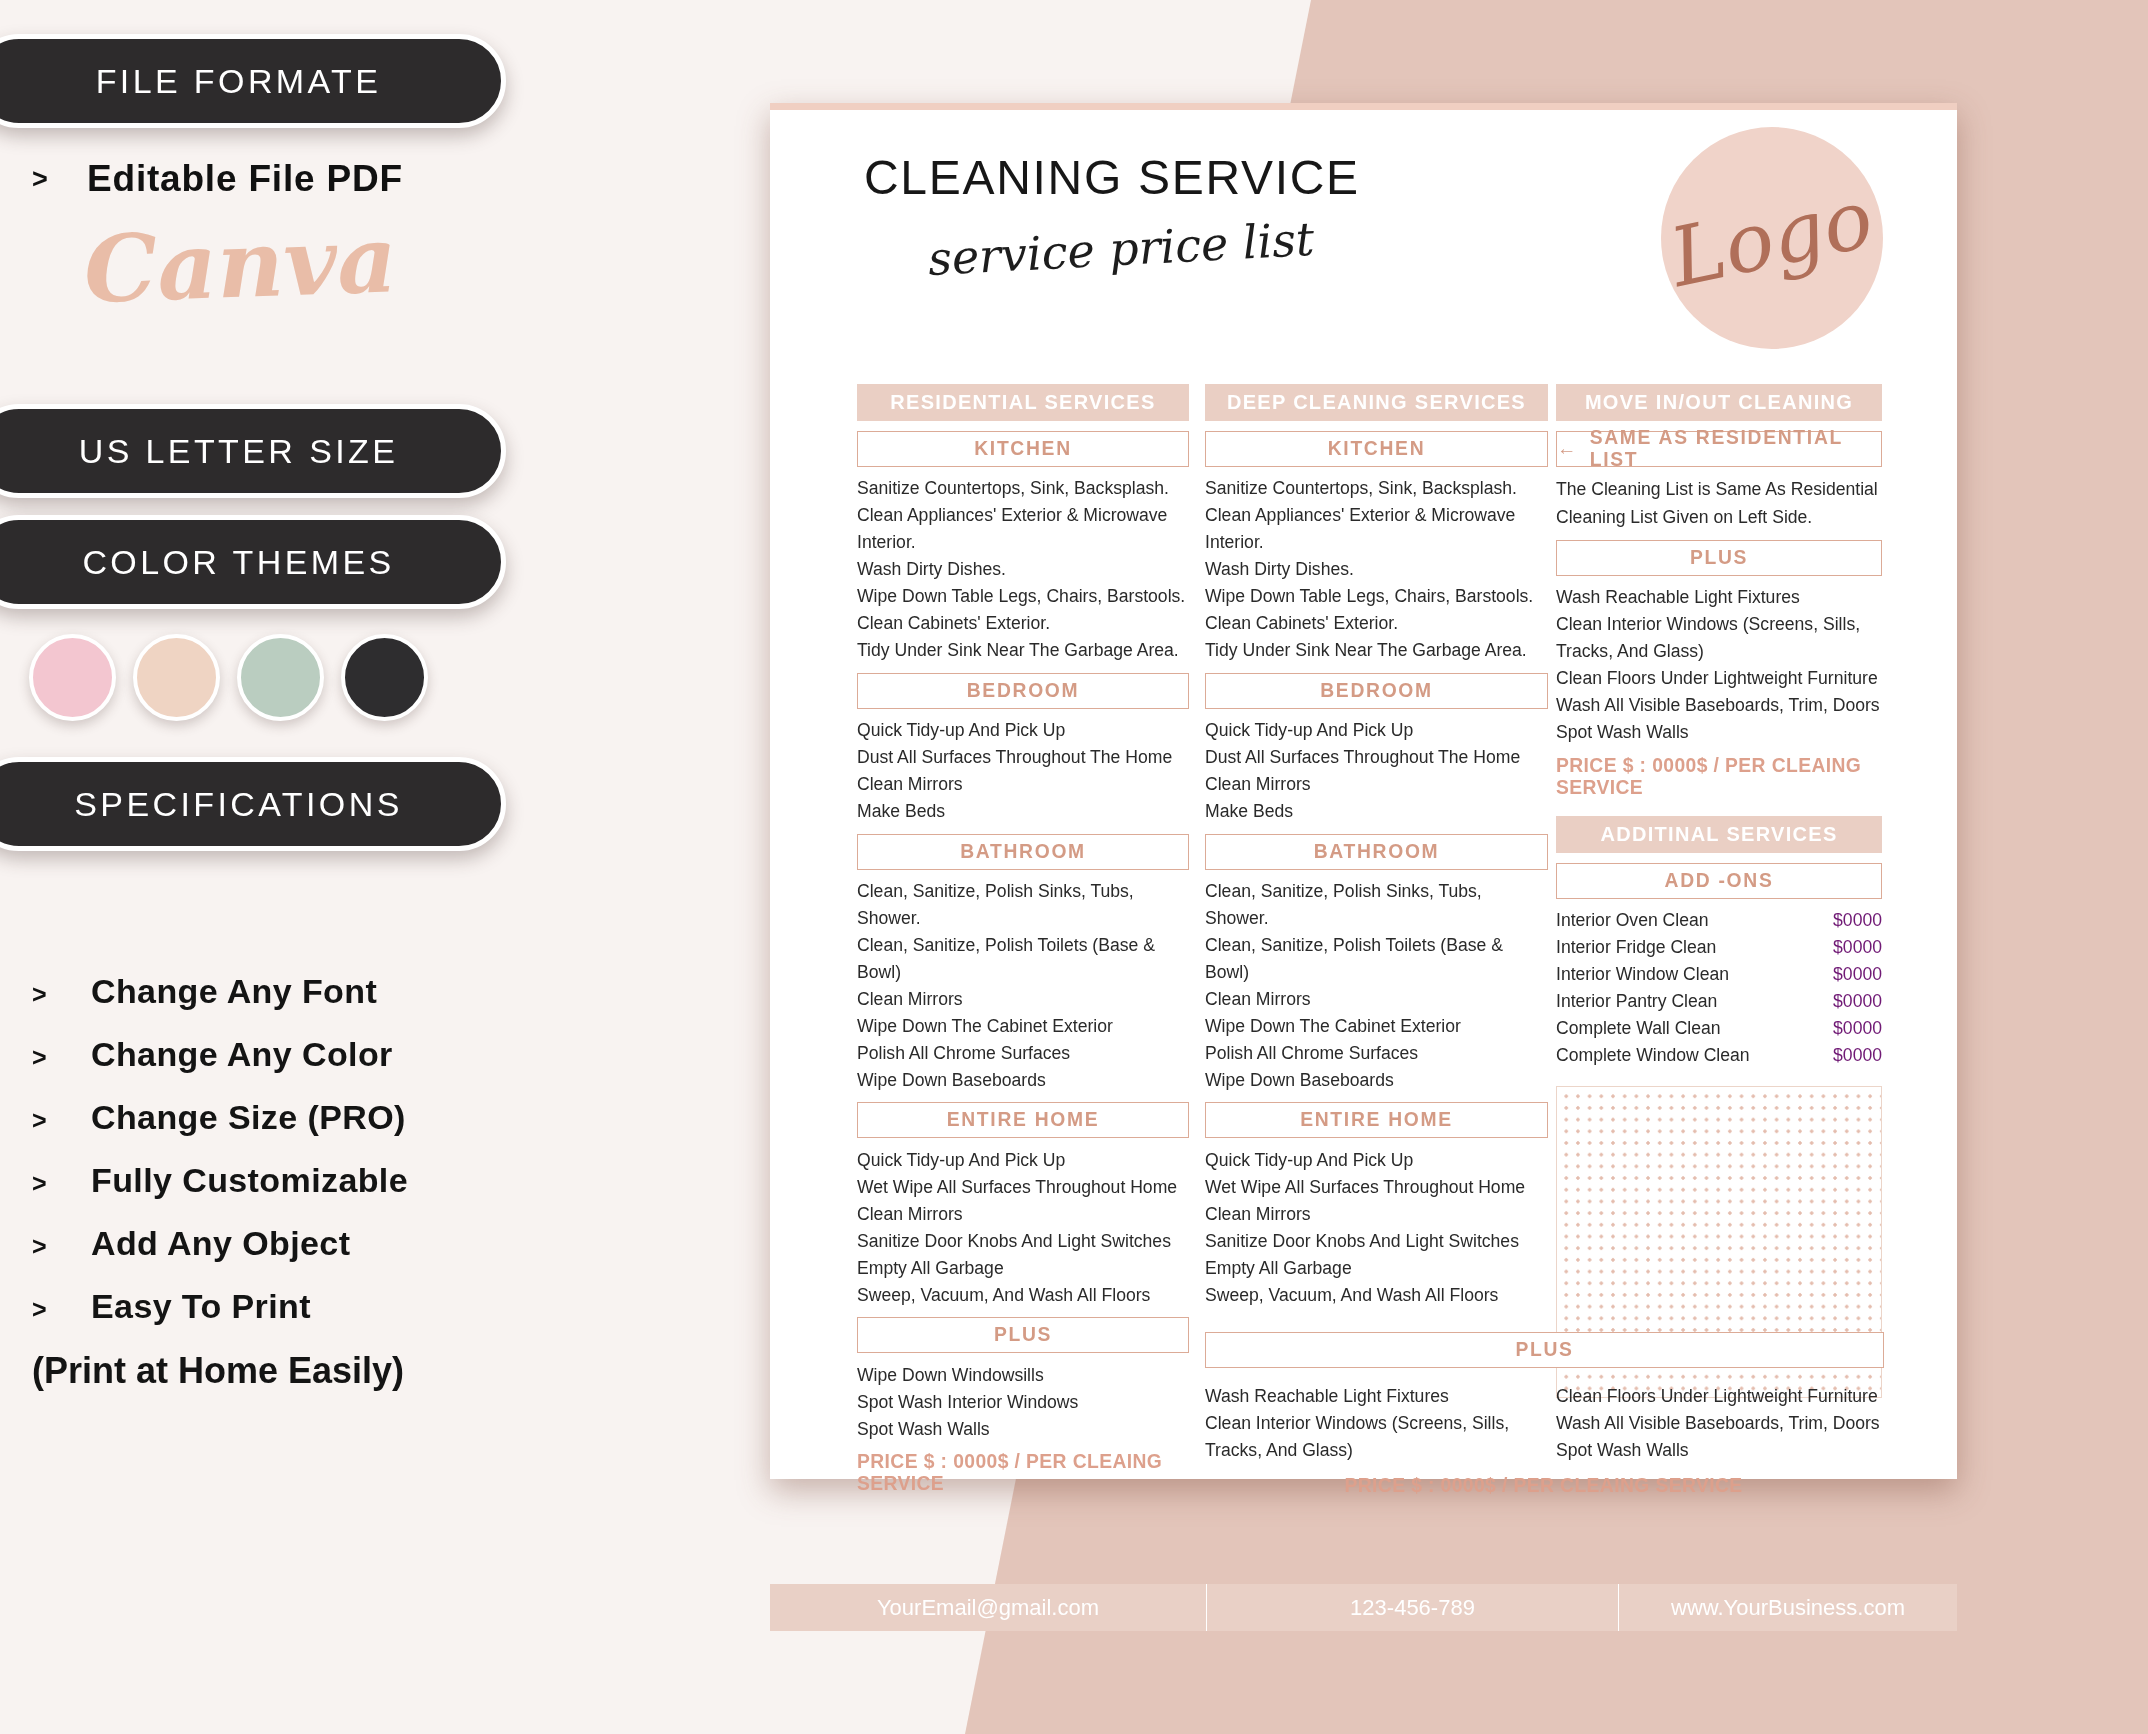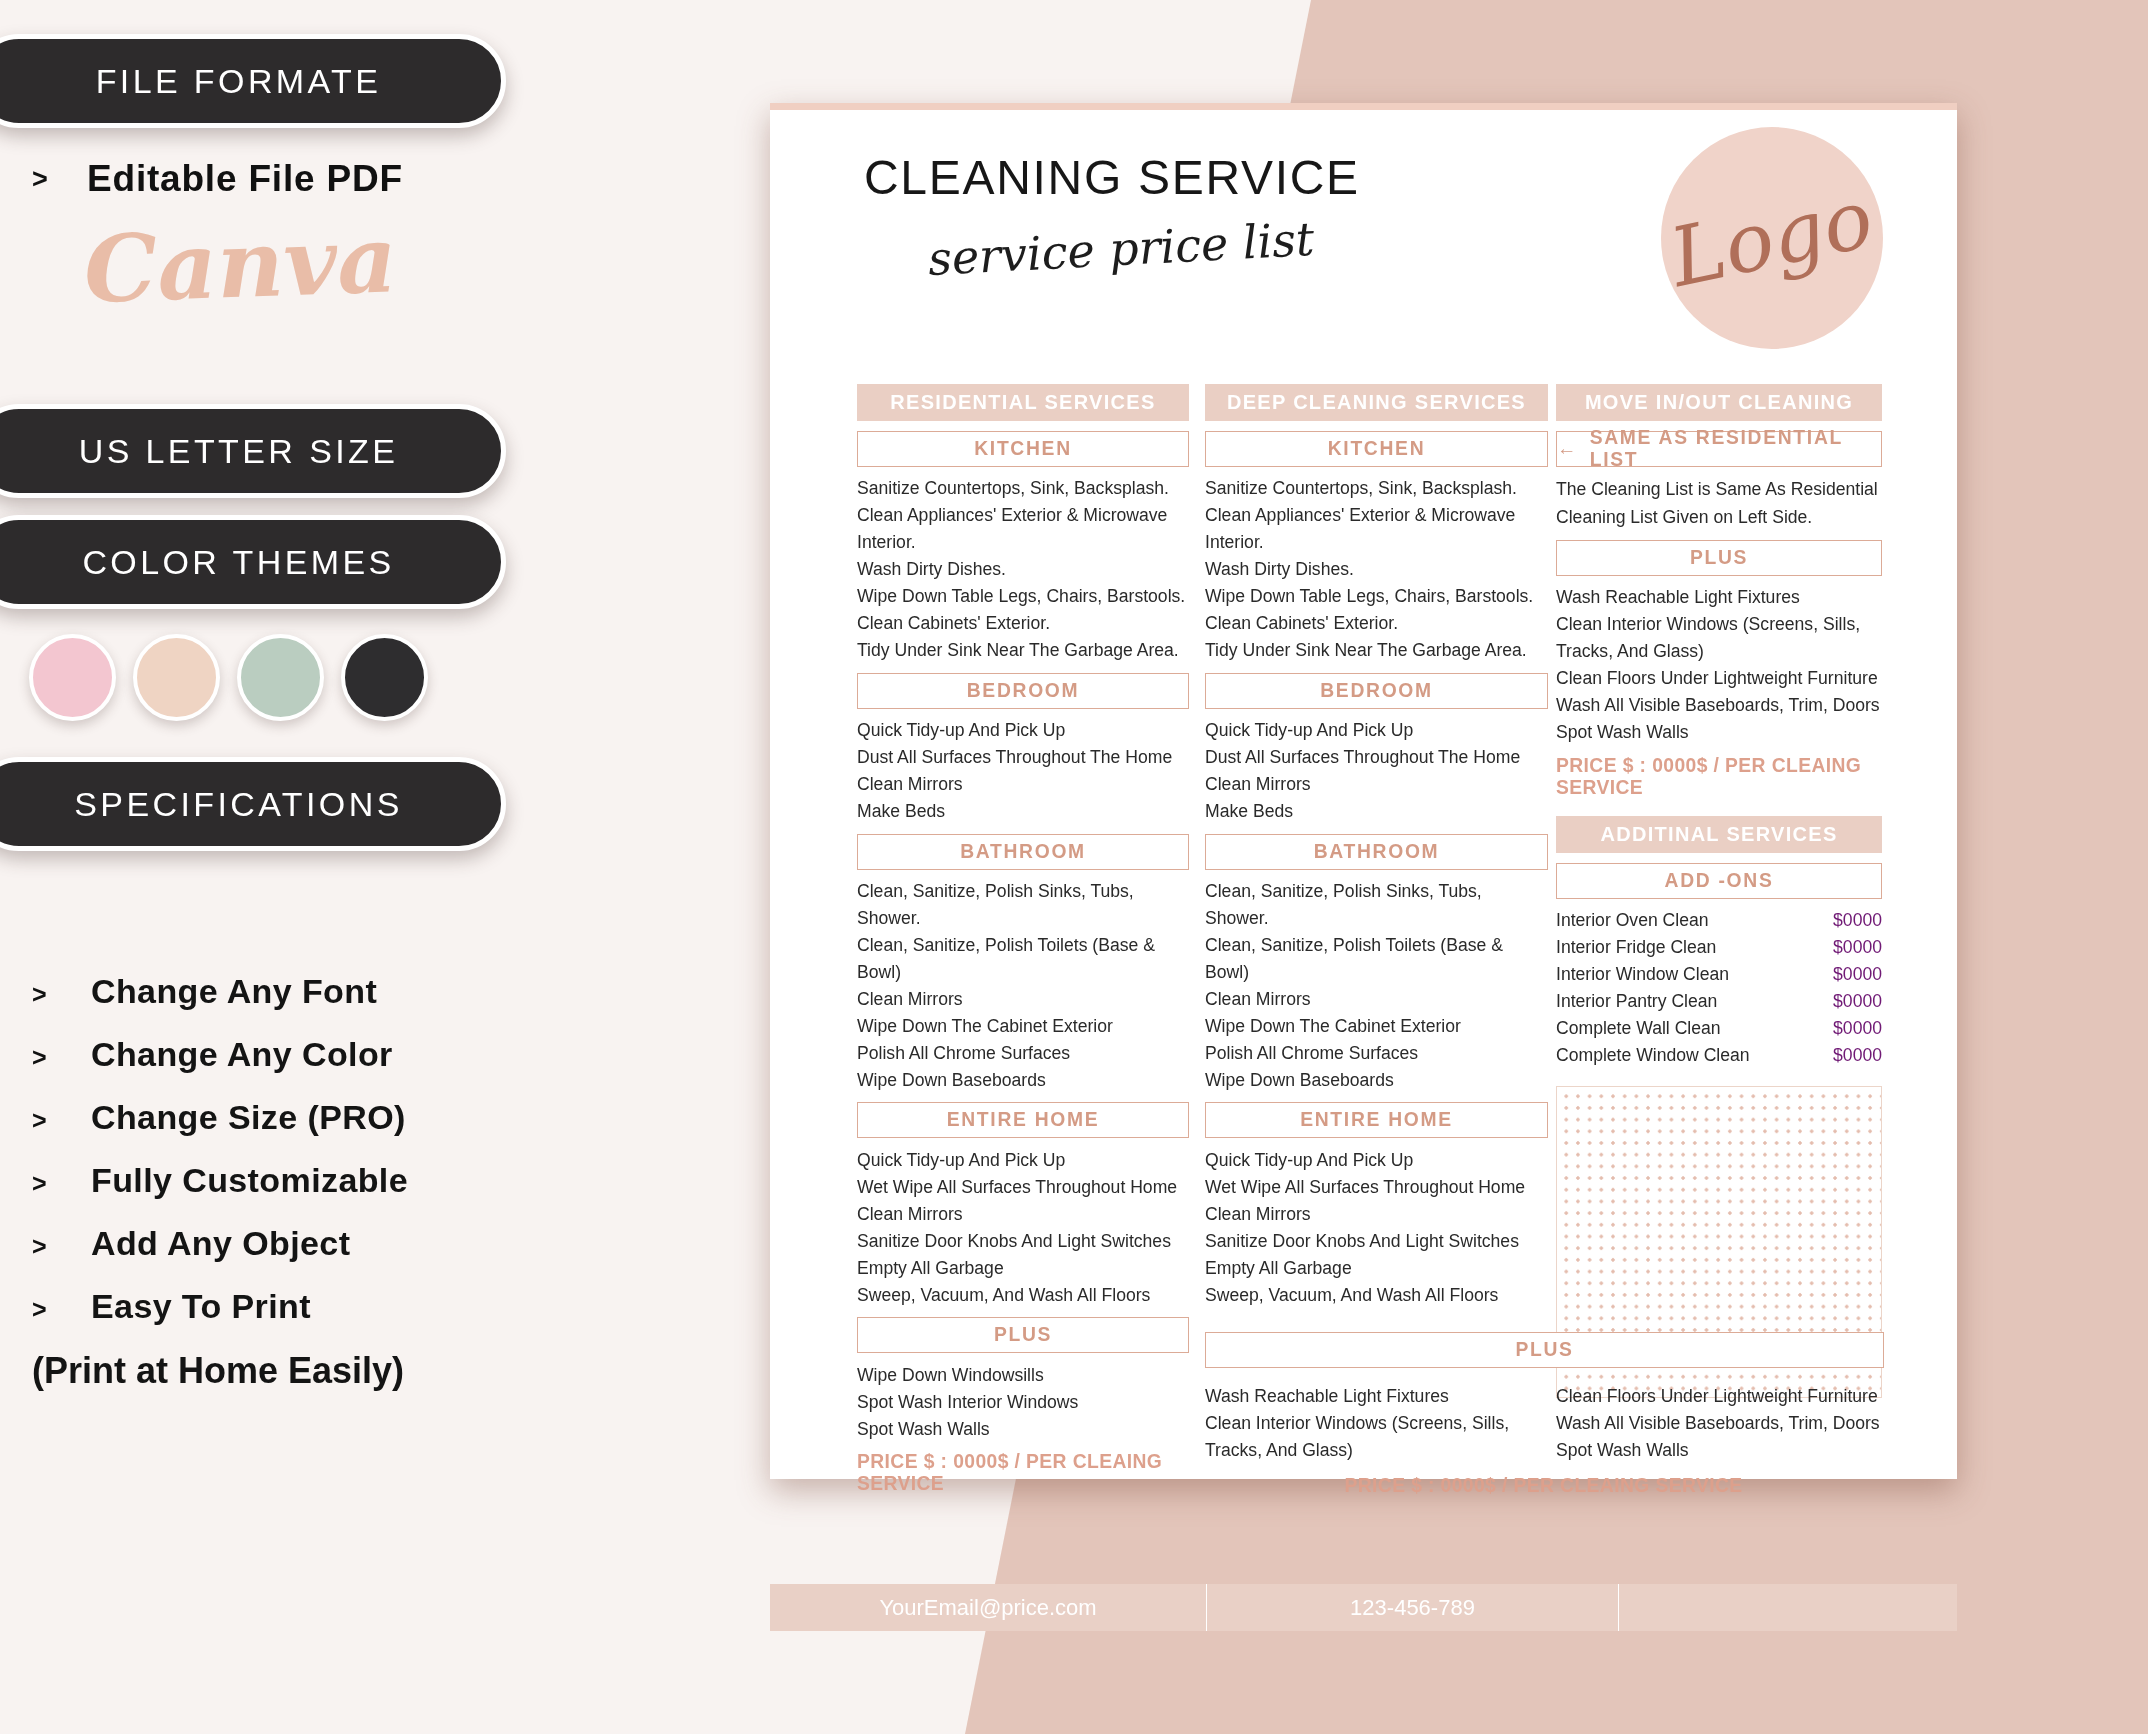--- a/index.html
+++ b/index.html
@@ -326,17 +326,18 @@
       <div class="svc-item">Clean Interior Windows (Screens, Sills, Tracks, And Glass)</div>
     </div>
   <div class="wide-right">
       <div class="svc-item">Clean Floors Under Lightweight Furniture</div>
       <div class="svc-item">Wash All Visible Baseboards, Trim, Doors</div>
       <div class="svc-item">Spot Wash Walls</div>
     </div>
   <div class="wide-price">PRICE $ : 0000$ / PER CLEAING SERVICE</div>
 
   <div class="doc-footer">
-    <div class="footer-cell c1">YourEmail@price.com</div>
+    <div class="footer-cell c1">YourEmail@gmail.com</div>
     <div class="footer-cell c2">123-456-789</div>
+    <div class="footer-cell c3">www.YourBusiness.com</div>
   </div>
 </div>
 
 
 </body></html>

